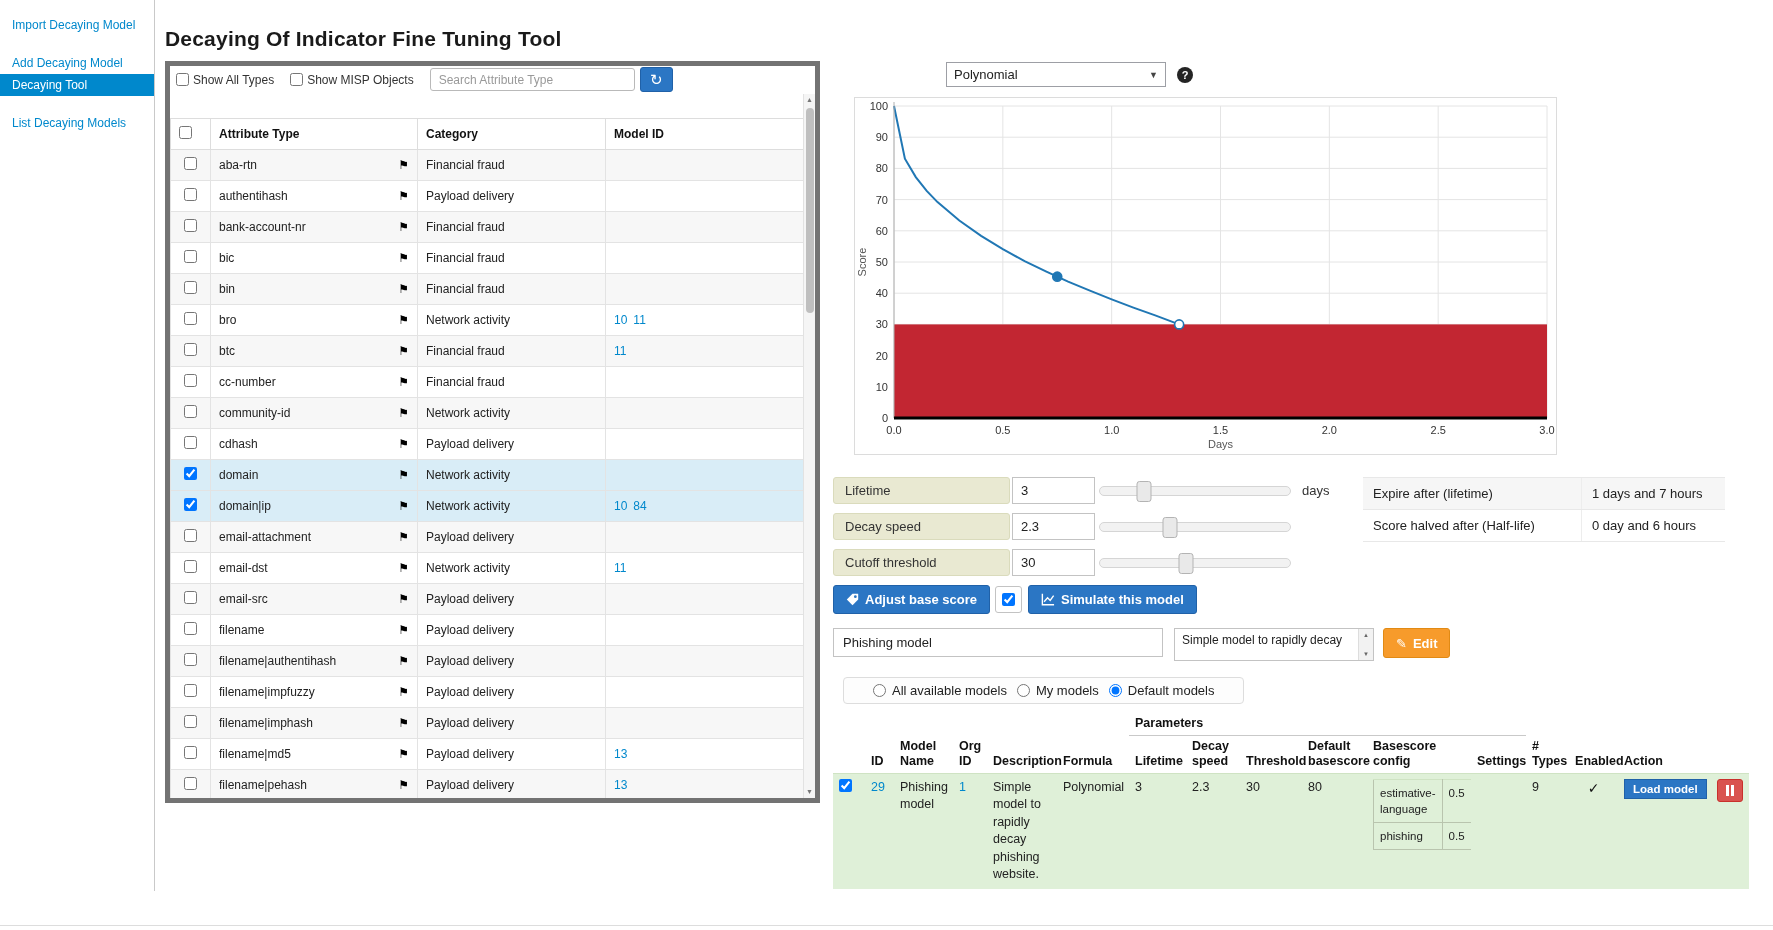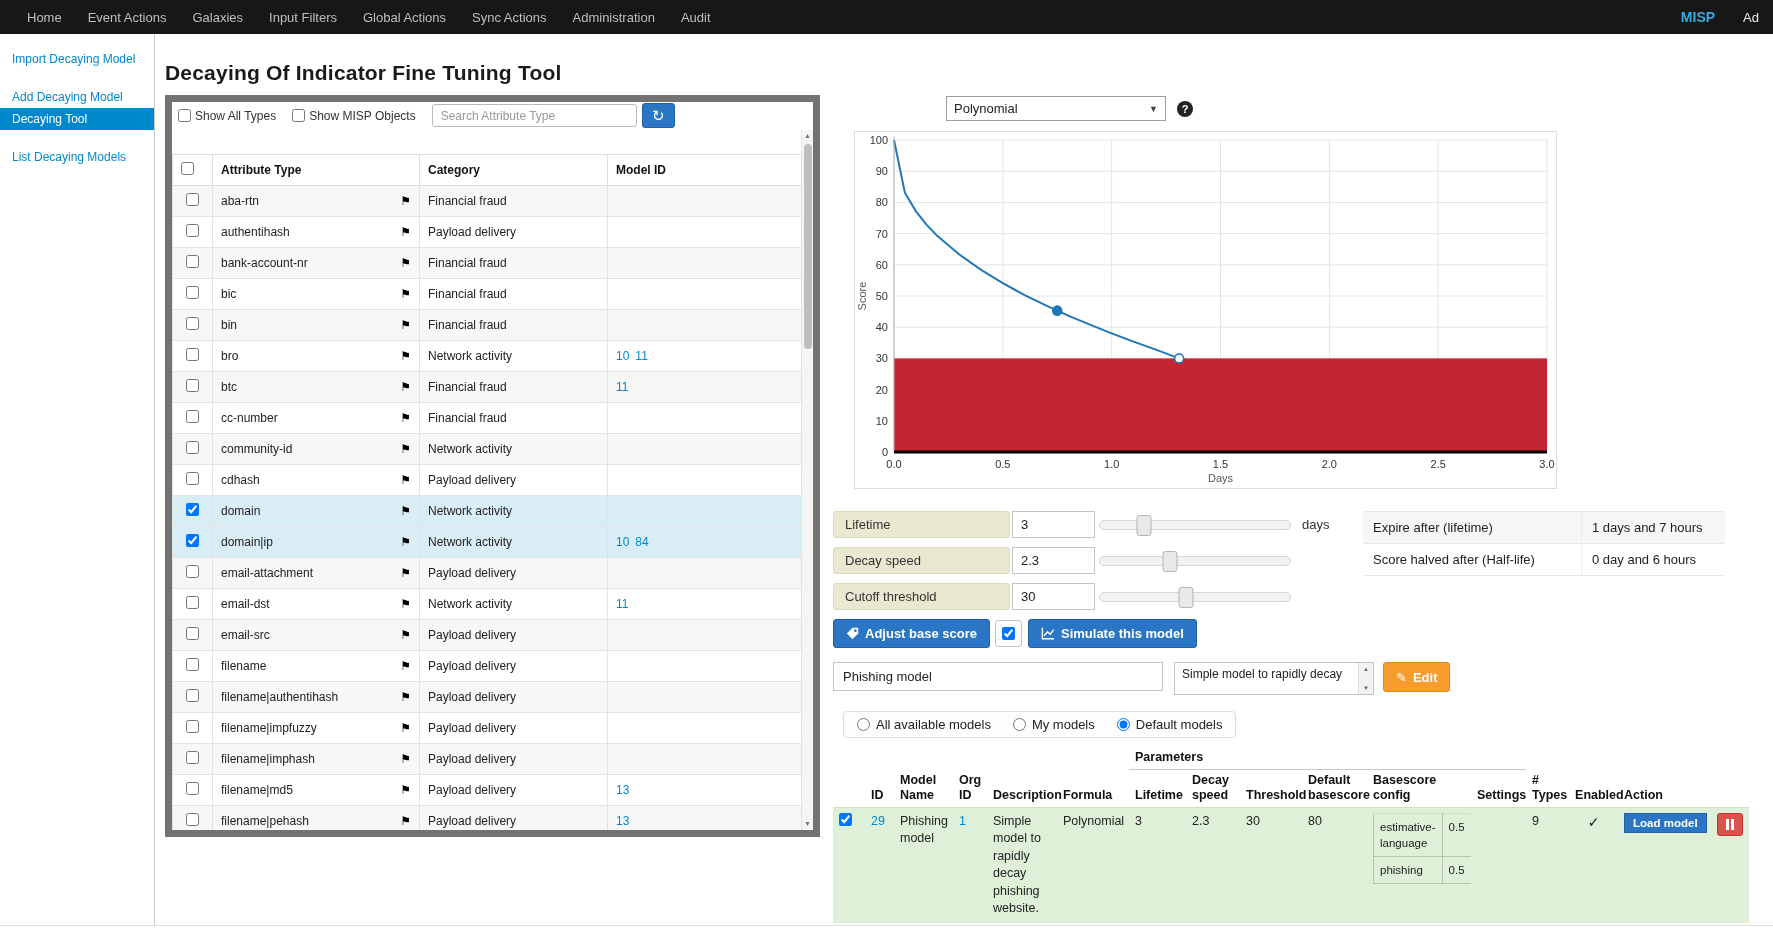--- a/index.html
+++ b/index.html
@@ -20,21 +20,21 @@
   .sidebar { width:155px; flex-shrink:0; border-right:1px solid #c9c9c9; padding-top:14px; }
   .side-item { font-size:12px; color:#0088cc; padding:4px 12px; cursor:pointer; }
   .side-item.first { margin-bottom:16px; }
   .side-item.last { margin-top:16px; }
   .side-item.active { background:#0088cc; color:#fff; }
   .main { flex:1; padding-left:10px; }
   h1.page-title { font-size:21px; line-height:26px; font-weight:bold; color:#1a1a1a; margin-top:26px; margin-bottom:9px; letter-spacing:.2px; }
   .content-row { display:flex; align-items:flex-start; }
 
   
-  .attr-panel { width:655px; height:742px; flex-shrink:0; border:7px solid #737373; background:#fff; position:relative; overflow:hidden; }
+  .attr-panel { width:655px; height:742px; flex-shrink:0; border:5px solid #737373; background:#fff; position:relative; overflow:hidden; }
   .filter-row { height:27px; display:flex; align-items:center; padding:0 6px; font-size:12px; color:#333; }
   .filter-row label { display:flex; align-items:center; gap:4px; margin-right:16px; cursor:pointer; }
   .filter-row input[type=checkbox] { width:13px; height:13px; }
   .search-input { width:205px; height:23px; border:1px solid #b9b9b9; border-radius:3px; padding:0 8px; font-size:12px; font-family:inherit; color:#555; }
   .search-input::placeholder { color:#999; }
   .refresh-btn { width:33px; height:25px; margin-left:5px; background:#2b76c4; border:1px solid #2061a8; border-radius:3px; color:#fff; font-size:15px; line-height:1; display:flex; align-items:center; justify-content:center; cursor:pointer; }
   .attr-table { border-collapse:collapse; width:643px; font-size:12px; table-layout:fixed;margin-top:25px; }
   .attr-table th { font-weight:bold; text-align:left; padding:7px 8px; border:1px solid #ddd; background:#fff; color:#111; }
   .attr-table td { padding:7px 8px; border:1px solid #e3e3e3; color:#222; overflow:hidden; white-space:nowrap; }
   .attr-table tbody tr:nth-child(odd) { background:#f7f7f7; }
@@ -81,21 +81,21 @@
   .info-label { width:218px; padding:8px 10px; color:#222; }
   .info-value { flex:1; padding:8px 10px; border-left:1px solid #ededed; }
 
   .name-row { display:flex; align-items:flex-start; margin-top:14px; }
   .model-name-input { width:330px; height:29px; border:1px solid #c3c3c3; padding:0 9px; font-size:13px; font-family:inherit; color:#222; }
   .desc-wrap { position:relative; margin-left:11px; }
   .desc-area { width:200px; height:33px; border:1px solid #c3c3c3; padding:4px 20px 4px 7px; font-size:12px; font-family:inherit; resize:none; overflow:hidden; color:#222; display:block; }
   .desc-scroll { position:absolute; right:1px; top:1px; bottom:1px; width:15px; background:#f2f2f2; border-left:1px solid #ddd; display:flex; flex-direction:column; align-items:center; justify-content:space-between; font-size:6px; color:#666; padding:3px 0; }
   .edit-btn { margin-left:9px; background:#f79b2b; border:1px solid #e18a14; color:#fff; font-size:13px; font-weight:bold; height:30px; padding:0 12px; }
 
-  .radios-row { margin-top:16px; margin-left:10px; display:inline-flex; align-items:center; gap:22px; border:1px solid #ddd; border-radius:4px; background:#fdfdfd; padding:5px 13px; font-size:13px; }
+  .radios-row { margin-top:16px; margin-left:10px; display:inline-flex; align-items:center; gap:10px; border:1px solid #ddd; border-radius:4px; background:#fdfdfd; padding:5px 29px; font-size:13px; }
   .radios-row label { display:flex; align-items:center; gap:6px; cursor:pointer; }
 
   .models-table { border-collapse:collapse; margin-top:9px; width:916px; font-size:12.5px; table-layout:fixed; }
   .models-table th { font-weight:bold; text-align:left; vertical-align:bottom; padding:3px 6px; color:#111; line-height:1.25; background:#fff; }
   .models-table th.th-params { border-bottom:1px solid #c9c9c9; padding-bottom:3px; }
   .models-table tbody td { background:#dff0d8; padding:5px 6px; vertical-align:top; line-height:1.4; border-top:1px solid #cfe3c3; }
   .link { color:#0088cc; text-decoration:none; cursor:pointer; }
   .bsc-table { border-collapse:collapse; font-size:11.5px; }
   .bsc-table td { background:transparent; border:1px solid #b9c4ae; padding:2px 5px; line-height:1.3; vertical-align:middle; }
   .bsc-key { width:70px; word-wrap:break-word;margin-left:35px; }
@@ -105,36 +105,20 @@
   .pause-btn i { display:block; width:3px; height:11px; background:#fff; }
   .check { font-size:14px; font-weight:bold; color:#111; }
   .td-enabled { text-align:center; }
   .bottom-line { position:absolute; left:0; top:925px; width:100%; height:1px; background:#ddd; }
 </style>
 </head>
 <body>
 
 <div id="app">
 
-  <nav class="navbar">
-    <div class="nav-items">
-        <a class="nav-item">Home</a>
-        <a class="nav-item">Event Actions</a>
-        <a class="nav-item">Galaxies</a>
-        <a class="nav-item">Input Filters</a>
-        <a class="nav-item">Global Actions</a>
-        <a class="nav-item">Sync Actions</a>
-        <a class="nav-item">Administration</a>
-        <a class="nav-item">Audit</a>
-      </div>
-    <div class="nav-right">
-      <span class="brand">MISP</span>
-      <span class="nav-user">Ad</span>
-    </div>
-  </nav>
 
   <div class="layout">
     <aside class="sidebar">
         <div class="side-item first">Import Decaying Model</div>
         <div class="side-item">Add Decaying Model</div>
         <div class="side-item active">Decaying Tool</div>
         <div class="side-item last">List Decaying Models</div>
       </aside>
 
     <main class="main">

